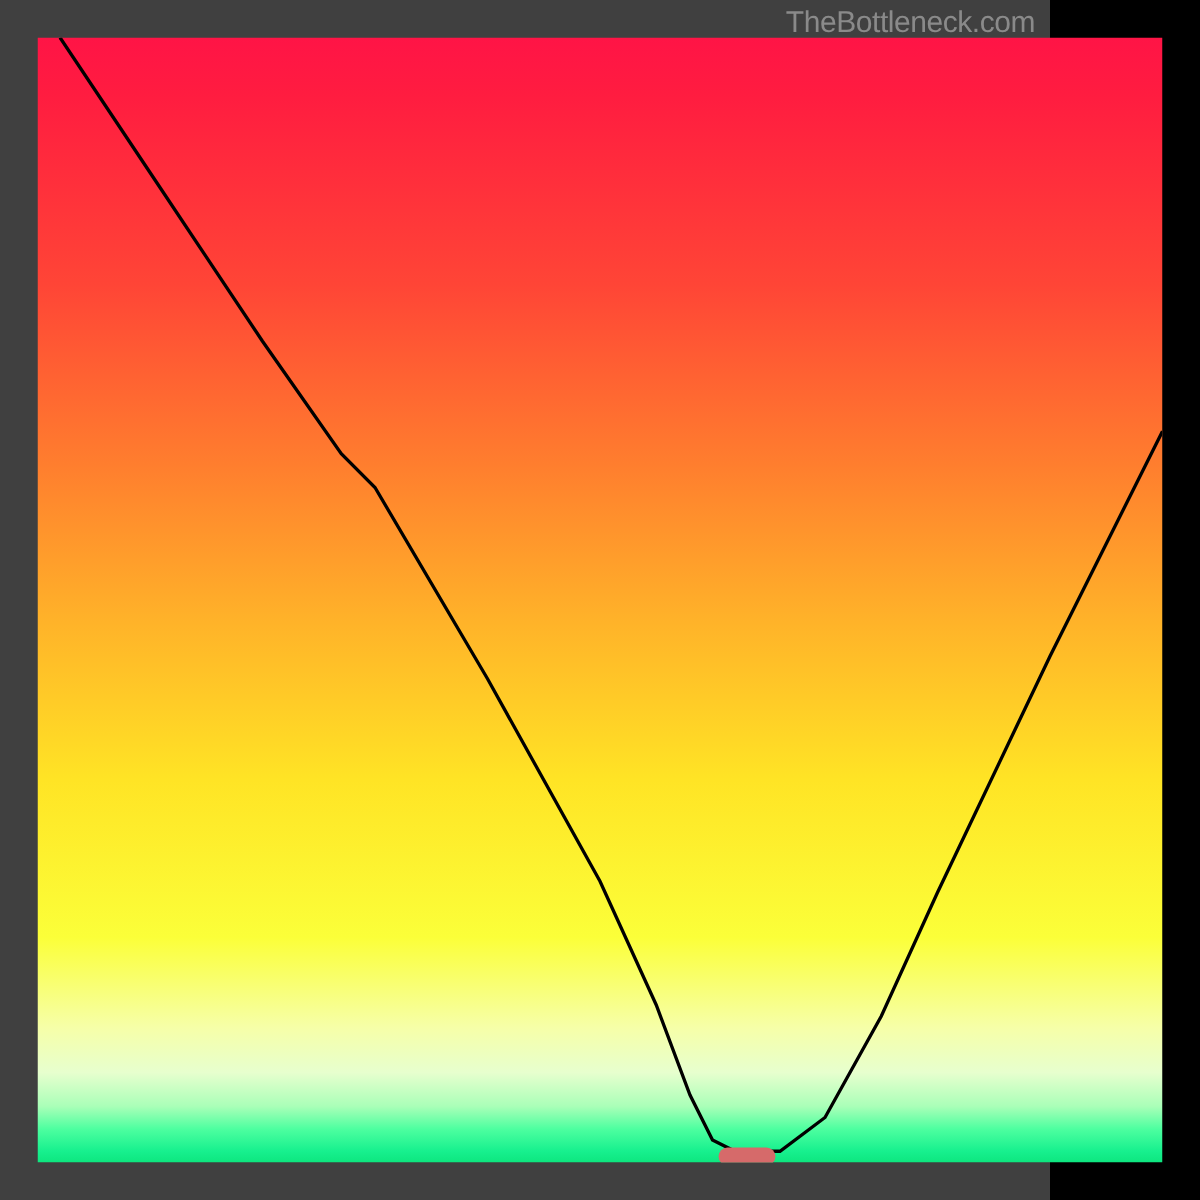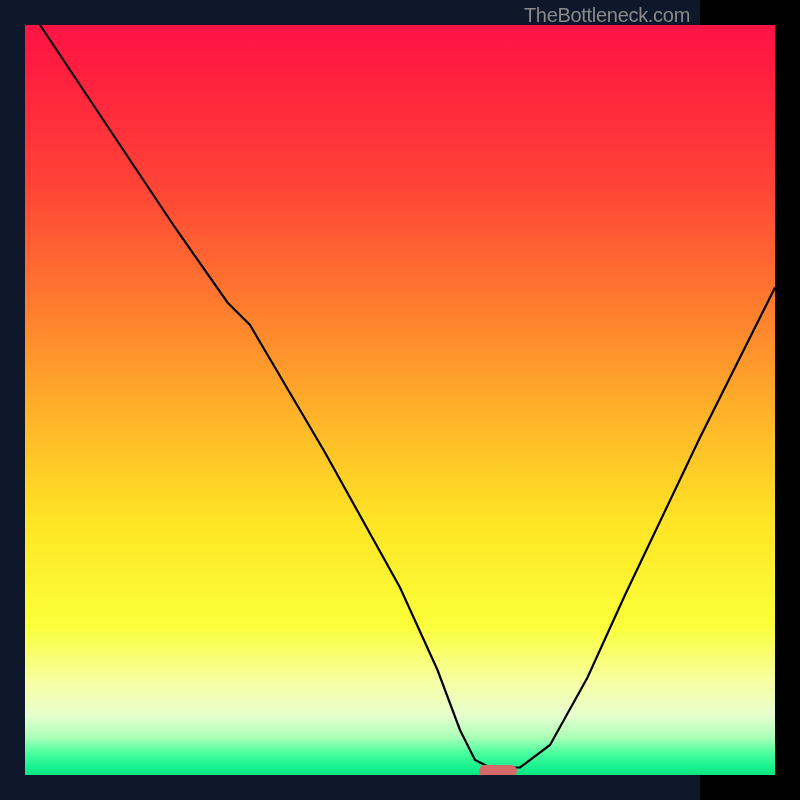--- a/index.html
+++ b/index.html
@@ -9,21 +9,21 @@
     height: 800px;
     background: #000;
     overflow: hidden;
     font-family: Arial, Helvetica, sans-serif;
   }
   .frame {
     position: absolute;
     left: 0; top: 0;
     width: 700px;
     height: 800px;
-    background: #0f172a;
+    background: #404040;
   }
   .plot-area {
     position: absolute;
     left: 25px;
     top: 25px;
     width: 750px;
     height: 750px;
     overflow: hidden;
   }
   .gradient {

